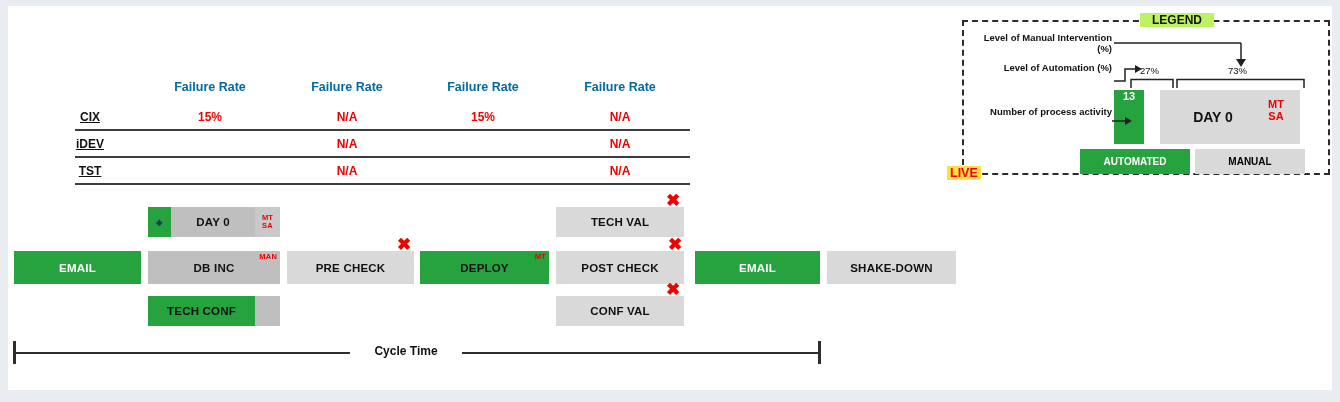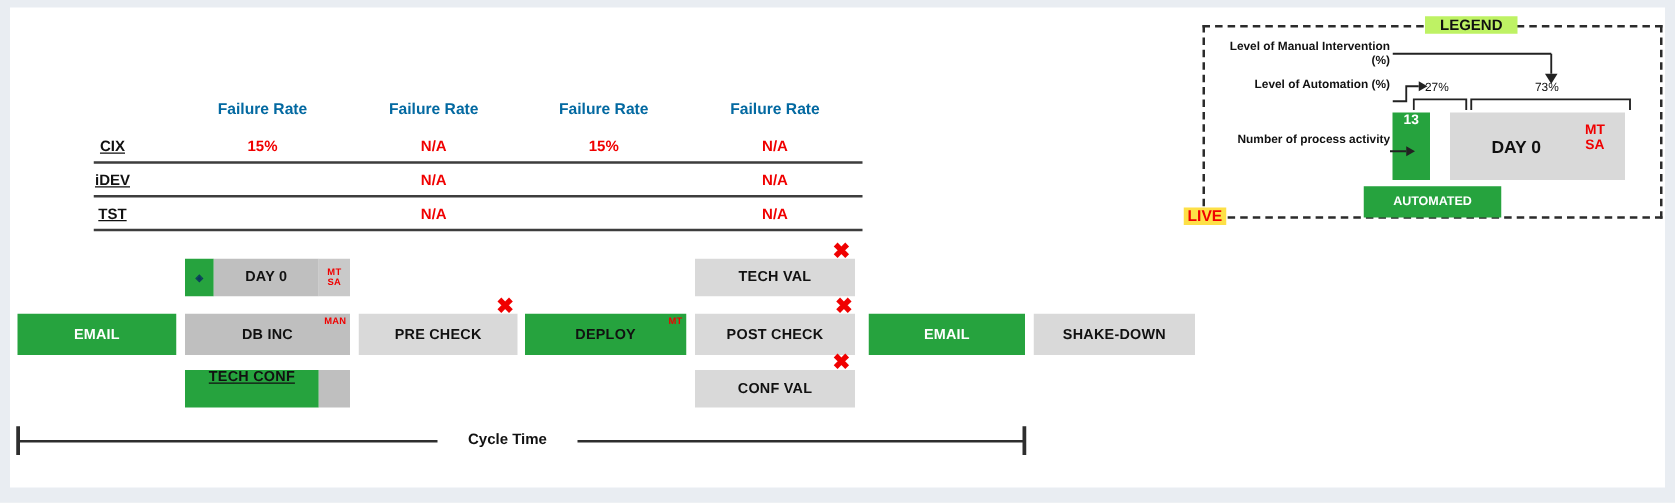--- a/index.html
+++ b/index.html
@@ -23,21 +23,21 @@
   .tag { position:absolute; top:1px; right:3px; font-size:7.5px; font-weight:bold; color:var(--red); }
   .xmark { position:absolute; font-size:17px; font-weight:bold; color:var(--red); line-height:1; }
 
   .day0 { left:148px; top:207px; width:132px; height:30px; padding:0; }
   .day0-seg-green { width:23px; height:100%; background:var(--green); display:flex; align-items:center; justify-content:center; }
   .diamond { font-size:8px; color:#0a3a5c; }
   .day0-mid { flex:1; height:100%; background:var(--gray); display:flex; align-items:center; justify-content:center; }
   .day0-tags { width:25px; height:100%; background:#c9c9c9; display:flex; flex-direction:column; align-items:center; justify-content:center;
                font-size:7.5px; line-height:8.5px; color:var(--red); }
   .techconf { left:148px; top:296px; width:132px; height:30px; padding:0; }
-  .tc-green { flex:1; height:100%; background:var(--green); display:flex; justify-content:center;text-decoration:underline; }
+  .tc-green { flex:1; height:100%; background:var(--green); display:flex; align-items:center; justify-content:center; }
   .tc-gray { width:25px; height:100%; background:var(--gray); }
 
   
   .ct-line { position:absolute; top:352px; height:2px; background:#2e2e2e; }
   .ct-tick { position:absolute; top:341px; width:2.5px; height:23px; background:#2e2e2e; }
   .ct-label { position:absolute; left:350px; top:344px; width:112px; text-align:center; font-weight:bold; font-size:12px; color:#111; }
 
   
   .legend { position:absolute; left:962px; top:20px; width:368px; height:155px; border:2px dashed #2b2b2b; }
   .legend-title { position:absolute; left:176px; top:-9px; background:#bef264; padding:0 12px; font-weight:bold; font-size:12px; color:#111; }
@@ -179,19 +179,22 @@
       <span>MT</span>
       <span>SA</span>
     </div>
 
     <div class="lg-label" style="left:26px;top:84px;width:122px">Number of process activity</div>
     <svg class="lg-svg" style="left:148px;top:93px" width="22" height="12">
       <line x1="0" y1="6" x2="13" y2="6" stroke="#222" stroke-width="1.5"></line>
       <polygon points="13,2 13,10 20,6" fill="#222"></polygon>
     </svg>
 
-    <div class="lg-box green-bg white-txt" style="left:127px">
+    <div class="lg-box green-bg white-txt" style="left:116px">
       <span>AUTOMATED</span>
     </div>
+    <div class="lg-box lgray-bg" style="left:231px">
+      <span>MANUAL</span>
+    </div>
 
     <div class="live">LIVE</div>
   </div>
 </div>
 
 </body></html>

